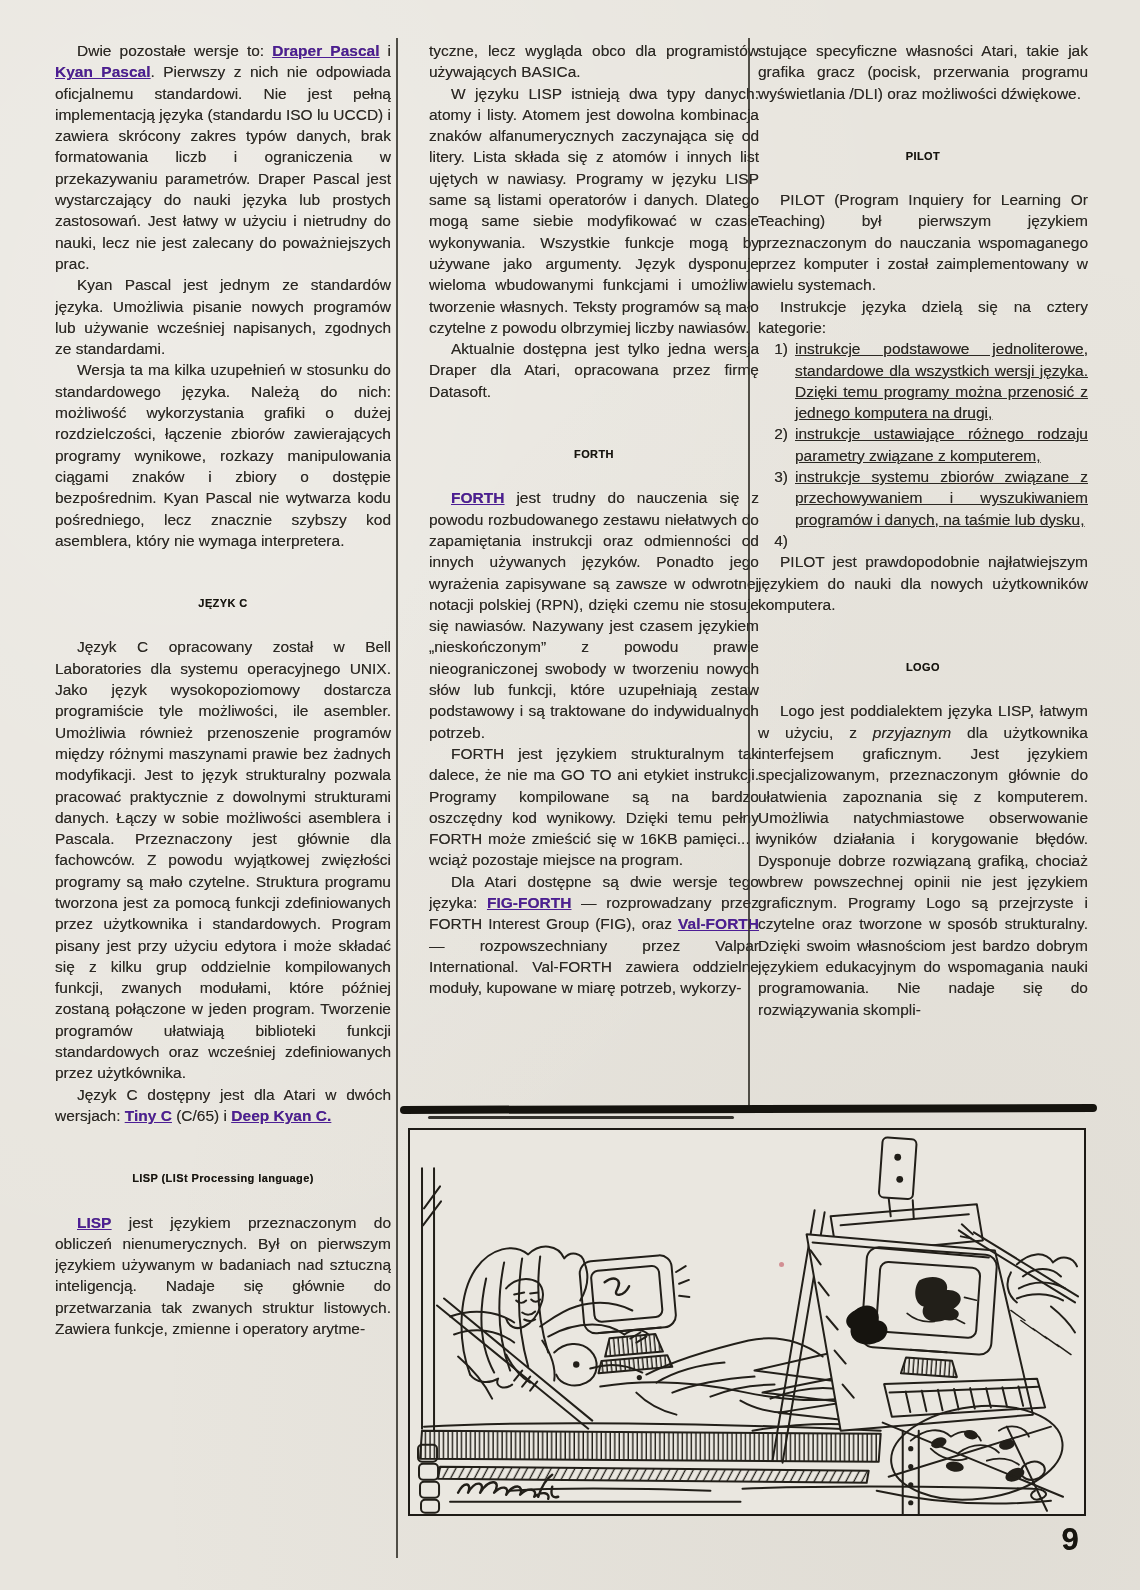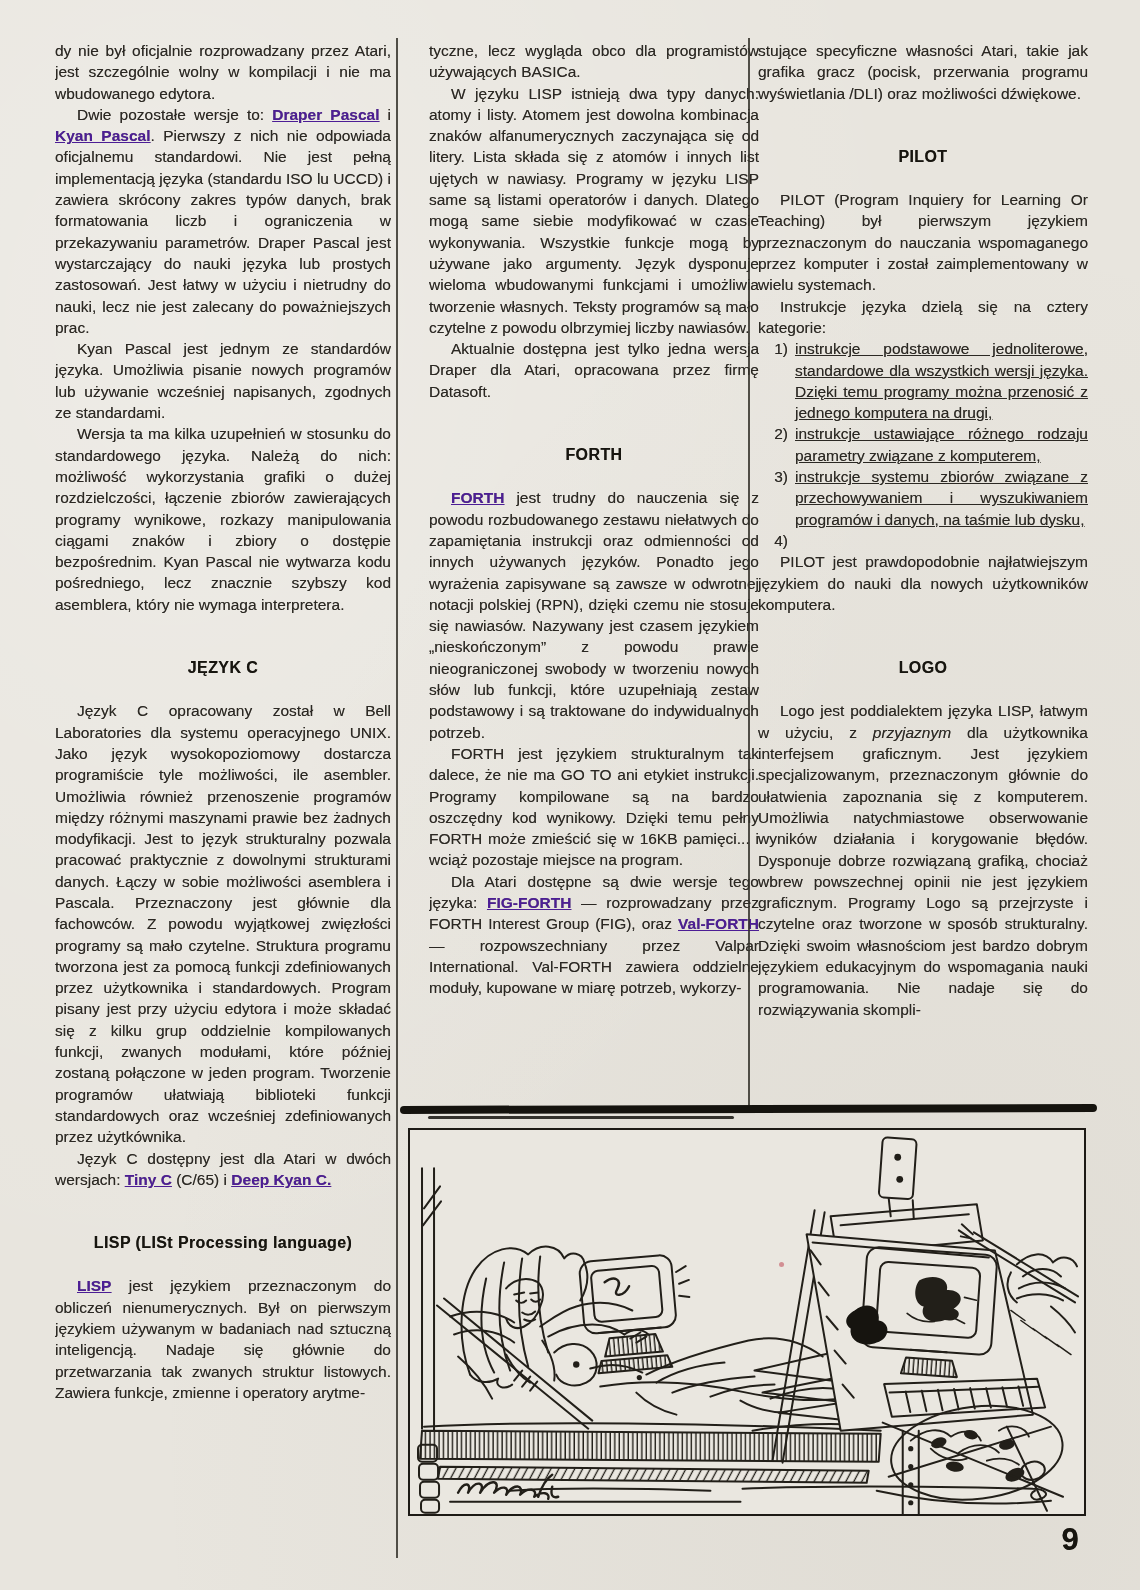--- a/index.html
+++ b/index.html
@@ -19,21 +19,21 @@
     color:#2b2823;
     text-shadow:0 0 .5px rgba(43,40,35,.55);
   }
   #col1{left:55px;width:336px;max-height:1528px;overflow:hidden;}
   #col2{left:429px;width:330px;max-height:1062px;overflow:hidden;}
   #col3{left:758px;width:330px;max-height:1062px;overflow:hidden;}
   .para{margin:0;text-indent:22px;}
   .para.noindent{text-indent:0;}
   .heading{
     margin:42px 0 22px 0;text-align:center;
-    font-size:16px;font-weight:700;letter-spacing:.4px;color:#17150f;
+    font-size:11px;font-weight:700;letter-spacing:.4px;color:#17150f;
     text-shadow:0 0 .5px rgba(23,21,15,.6);
   }
   b{color:#4c1d95;text-decoration:underline;}
   .li{display:flex;margin:0;}
   .num{flex:none;width:30px;text-align:right;padding-right:7px;}
   .li-body{flex:1;text-align:justify;text-decoration:underline;}
   .col-rule{position:absolute;width:2px;background:#35322c;opacity:.85;}
   #rule-1{left:396px;top:38px;height:1520px;}
   #rule-2{left:748px;top:38px;height:1068px;}
   #heavy-rule{
@@ -52,21 +52,20 @@
   #page-number{
     position:absolute;left:1040px;top:1522px;width:60px;
     font-size:31px;font-weight:700;color:#17150f;text-align:center;
     text-shadow:0 0 .6px rgba(23,21,15,.7);
   }
 </style>
 </head>
 <body>
 
 <div class="col" id="col1">
-    <p class="para noindent">dy nie był oficjalnie rozprowadzany przez Atari, jest szczególnie wolny w kompilacji i nie ma wbudowanego edytora.</p>
     <p class="para">Dwie pozostałe wersje to: <b>Draper Pascal</b> i <b>Kyan Pascal</b>. Pierwszy z nich nie odpowiada oficjalnemu standardowi. Nie jest pełną implementacją języka (standardu ISO lu UCCD) i zawiera skrócony zakres typów danych, brak formatowania liczb i ograniczenia w przekazywaniu parametrów. Draper Pascal jest wystarczający do nauki języka lub prostych zastosowań. Jest łatwy w użyciu i nietrudny do nauki, lecz nie jest zalecany do poważniejszych prac.</p>
     <p class="para">Kyan Pascal jest jednym ze standardów języka. Umożliwia pisanie nowych programów lub używanie wcześniej napisanych, zgodnych ze standardami.</p>
     <p class="para">Wersja ta ma kilka uzupełnień w stosunku do standardowego języka. Należą do nich: możliwość wykorzystania grafiki o dużej rozdzielczości, łączenie zbiorów zawierających programy wynikowe, rozkazy manipulowania ciągami znaków i zbiory o dostępie bezpośrednim. Kyan Pascal nie wytwarza kodu pośredniego, lecz znacznie szybszy kod asemblera, który nie wymaga interpretera.</p>
     <h3 class="heading">JĘZYK C</h3>
     <p class="para">Język C opracowany został w Bell Laboratories dla systemu operacyjnego UNIX. Jako język wysokopoziomowy dostarcza programiście tyle możliwości, ile asembler. Umożliwia również przenoszenie programów między różnymi maszynami prawie bez żadnych modyfikacji. Jest to język strukturalny pozwala pracować praktycznie z dowolnymi strukturami danych. Łączy w sobie możliwości asemblera i Pascala. Przeznaczony jest głównie dla fachowców. Z powodu wyjątkowej zwięzłości programy są mało czytelne. Struktura programu tworzona jest za pomocą funkcji zdefiniowanych przez użytkownika i standardowych. Program pisany jest przy użyciu edytora i może składać się z kilku grup oddzielnie kompilowanych funkcji, zwanych modułami, które później zostaną połączone w jeden program. Tworzenie programów ułatwiają biblioteki funkcji standardowych oraz wcześniej zdefiniowanych przez użytkównika.</p>
     <p class="para">Język C dostępny jest dla Atari w dwóch wersjach: <b>Tiny C</b> (C/65) i <b>Deep Kyan C.</b></p>
     <h3 class="heading">LISP (LISt Processing language)</h3>
     <p class="para"><b>LISP</b> jest językiem przeznaczonym do obliczeń nienumerycznych. Był on pierwszym językiem używanym w badaniach nad sztuczną inteligencją. Nadaje się głównie do przetwarzania tak zwanych struktur listowych. Zawiera funkcje, zmienne i operatory arytme-</p>
   </div>
 <div class="col" id="col2">

